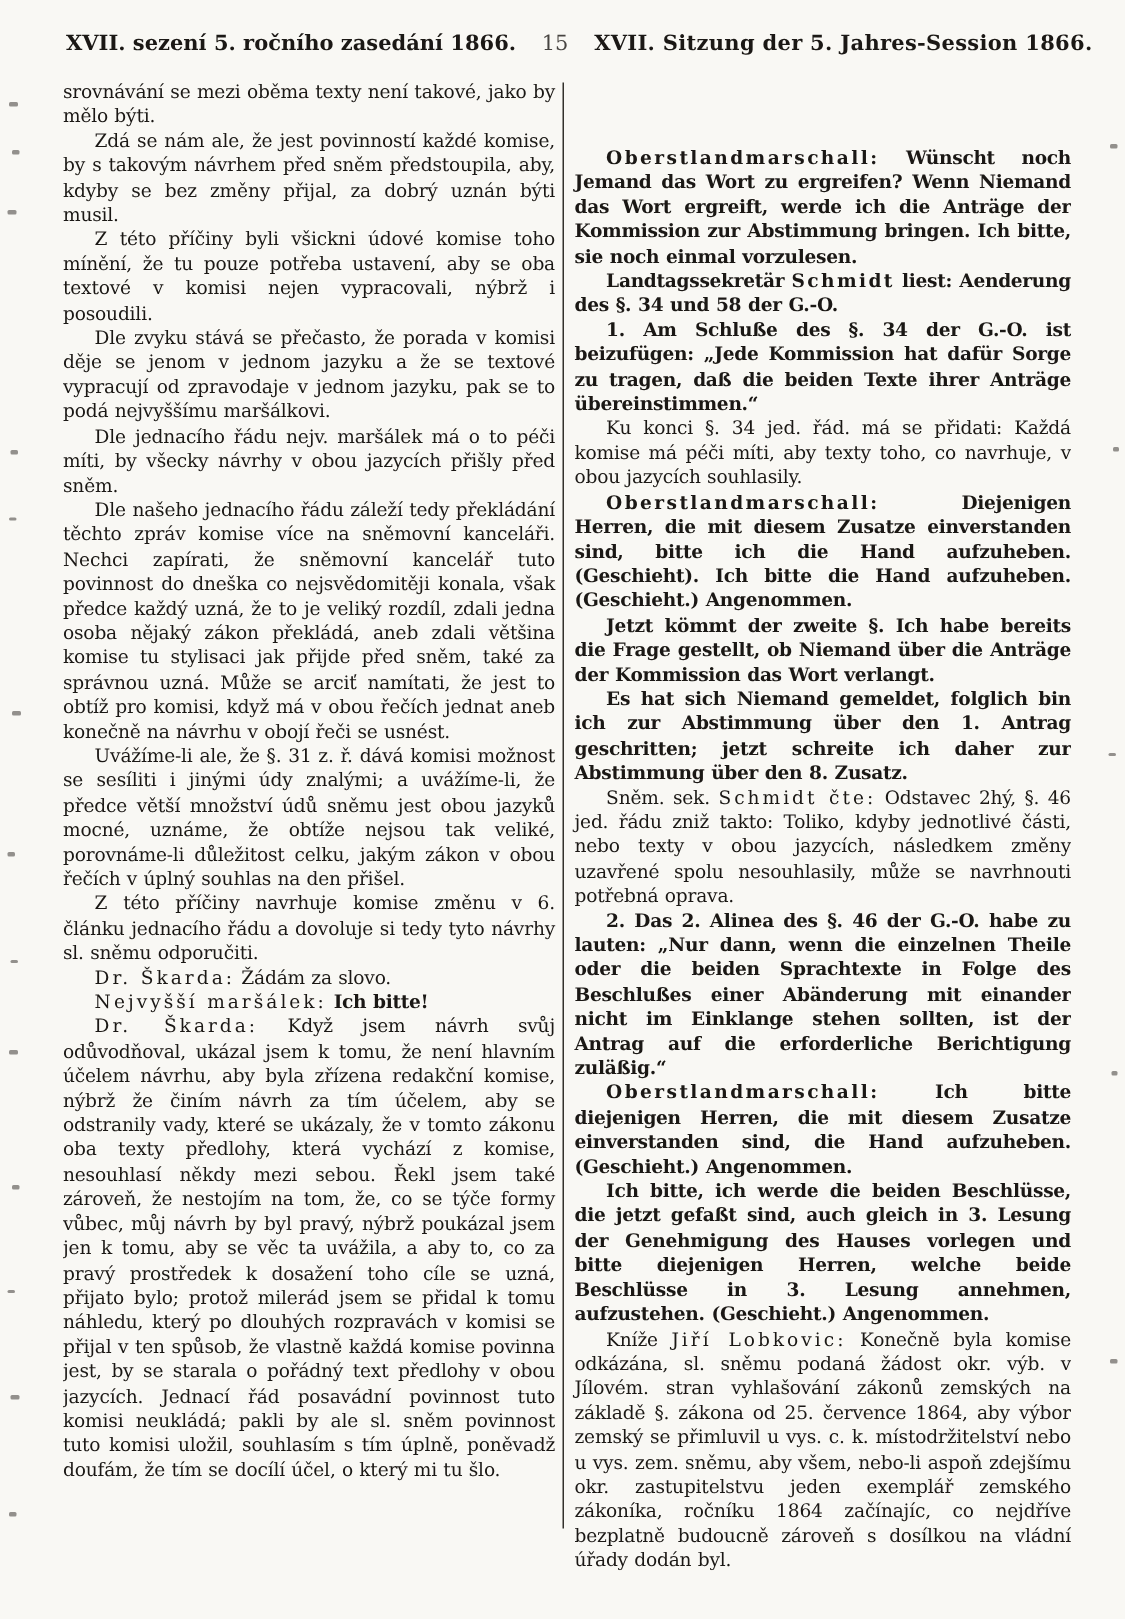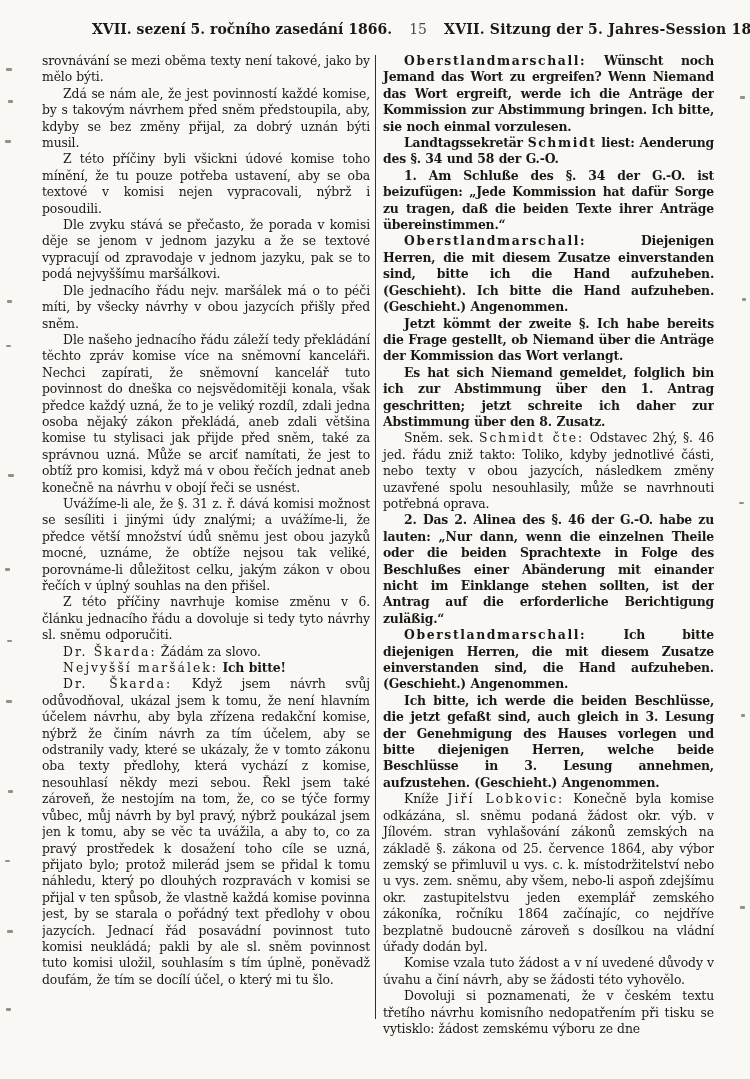--- a/index.html
+++ b/index.html
@@ -13,34 +13,34 @@
     width:750px;height:1079px;overflow:hidden;
     background:var(--paper);
     color:var(--ink);
     font-family:"DejaVu Serif","Liberation Serif",serif;
     position:relative;
   }
   .page{position:relative;width:750px;height:1079px;}
   .header{
     display:flex;align-items:flex-start;
     padding:21px 38px 10px 44px;
-    font-weight:700;font-size:14px;white-space:nowrap;margin-left:48px;
+    font-weight:700;font-size:14px;white-space:nowrap;
   }
   .h-left{flex:0 0 300px;text-align:center;}
   .h-num{flex:0 0 52px;text-align:center;opacity:.8;font-weight:400;}
   .h-right{flex:1;text-align:center;letter-spacing:.2px;}
   .columns{
     display:flex;align-items:stretch;
     padding:6px 36px 0 42px;
     height:1000px;overflow:hidden;
   }
   .col{overflow:hidden;}
   .col-left{width:333px;padding-right:5px;}
   .divider{width:1px;background:var(--divider);margin:2px 0 28px 0;}
-  .col-right{flex:1;padding-left:7px;}
+  .col-right{flex:1;padding-left:7px;margin-top:44px;}
   .para{
     margin:0;text-align:justify;
     font-size:12.4px;line-height:16.4px;
     text-indent:1.7em;letter-spacing:-0.12px;
     word-spacing:.4px;
   }
   .noindent{text-indent:0;}
   .fr{font-weight:700;letter-spacing:-0.2px;}     
   .sp{letter-spacing:2px;}                        
   .sp.fr{letter-spacing:1.6px;}
@@ -72,20 +72,21 @@
         <p class="para"><span>Z této příčiny navrhuje komise změnu v 6. článku jednacího řádu a dovoluje si tedy tyto návrhy sl. sněmu odporučiti.</span></p>
         <p class="para"><span class="sp">Dr. Škarda:</span><span> Žádám za slovo.</span></p>
         <p class="para"><span class="sp">Nejvyšší maršálek:</span><span class="fr"> Ich bitte!</span></p>
         <p class="para"><span class="sp">Dr. Škarda:</span><span> Když jsem návrh svůj odůvodňoval, ukázal jsem k tomu, že není hlavním účelem návrhu, aby byla zřízena redakční komise, nýbrž že činím návrh za tím účelem, aby se odstranily vady, které se ukázaly, že v tomto zákonu oba texty předlohy, která vychází z komise, nesouhlasí někdy mezi sebou. Řekl jsem také zároveň, že nestojím na tom, že, co se týče formy vůbec, můj návrh by byl pravý, nýbrž poukázal jsem jen k tomu, aby se věc ta uvážila, a aby to, co za pravý prostředek k dosažení toho cíle se uzná, přijato bylo; protož milerád jsem se přidal k tomu náhledu, který po dlouhých rozpravách v komisi se přijal v ten spůsob, že vlastně každá komise povinna jest, by se starala o pořádný text předlohy v obou jazycích. Jednací řád posavádní povinnost tuto komisi neukládá; pakli by ale sl. sněm povinnost tuto komisi uložil, souhlasím s tím úplně, poněvadž doufám, že tím se docílí účel, o který mi tu šlo.</span></p>
       </div>
     <div class="divider"></div>
     <div class="col col-right">
         <p class="para"><span class="sp fr">Oberstlandmarschall:</span><span class="fr"> Wünscht noch Jemand das Wort zu ergreifen? Wenn Niemand das Wort ergreift, werde ich die Anträge der Kommission zur Abstimmung bringen. Ich bitte, sie noch einmal vorzulesen.</span></p>
         <p class="para"><span class="fr">Landtagssekretär </span><span class="sp fr">Schmidt</span><span class="fr"> liest: Aenderung des §. 34 und 58 der G.-O.</span></p>
         <p class="para"><span class="fr">1. Am Schluße des §. 34 der G.-O. ist beizufügen: „Jede Kommission hat dafür Sorge zu tragen, daß die beiden Texte ihrer Anträge übereinstimmen.“</span></p>
+        <p class="para"><span>Ku konci §. 34 jed. řád. má se přidati: Každá komise má péči míti, aby texty toho, co navrhuje, v obou jazycích souhlasily.</span></p>
         <p class="para"><span class="sp fr">Oberstlandmarschall:</span><span class="fr"> Diejenigen Herren, die mit diesem Zusatze einverstanden sind, bitte ich die Hand aufzuheben. (Geschieht). Ich bitte die Hand aufzuheben. (Geschieht.) Angenommen.</span></p>
         <p class="para"><span class="fr">Jetzt kömmt der zweite §. Ich habe bereits die Frage gestellt, ob Niemand über die Anträge der Kommission das Wort verlangt.</span></p>
         <p class="para"><span class="fr">Es hat sich Niemand gemeldet, folglich bin ich zur Abstimmung über den 1. Antrag geschritten; jetzt schreite ich daher zur Abstimmung über den 8. Zusatz.</span></p>
         <p class="para"><span>Sněm. sek. </span><span class="sp">Schmidt čte:</span><span> Odstavec 2hý, §. 46 jed. řádu zniž takto: Toliko, kdyby jednotlivé části, nebo texty v obou jazycích, následkem změny uzavřené spolu nesouhlasily, může se navrhnouti potřebná oprava.</span></p>
         <p class="para"><span class="fr">2. Das 2. Alinea des §. 46 der G.-O. habe zu lauten: „Nur dann, wenn die einzelnen Theile oder die beiden Sprachtexte in Folge des Beschlußes einer Abänderung mit einander nicht im Einklange stehen sollten, ist der Antrag auf die erforderliche Berichtigung zuläßig.“</span></p>
         <p class="para"><span class="sp fr">Oberstlandmarschall:</span><span class="fr"> Ich bitte diejenigen Herren, die mit diesem Zusatze einverstanden sind, die Hand aufzuheben. (Geschieht.) Angenommen.</span></p>
         <p class="para"><span class="fr">Ich bitte, ich werde die beiden Beschlüsse, die jetzt gefaßt sind, auch gleich in 3. Lesung der Genehmigung des Hauses vorlegen und bitte diejenigen Herren, welche beide Beschlüsse in 3. Lesung annehmen, aufzustehen. (Geschieht.) Angenommen.</span></p>
         <p class="para"><span>Kníže </span><span class="sp">Jiří Lobkovic:</span><span> Konečně byla komise odkázána, sl. sněmu podaná žádost okr. výb. v Jílovém. stran vyhlašování zákonů zemských na základě §. zákona od 25. července 1864, aby výbor zemský se přimluvil u vys. c. k. místodržitelství nebo u vys. zem. sněmu, aby všem, nebo-li aspoň zdejšímu okr. zastupitelstvu jeden exemplář zemského zákoníka, ročníku 1864 začínajíc, co nejdříve bezplatně budoucně zároveň s dosílkou na vládní úřady dodán byl.</span></p>
         <p class="para"><span>Komise vzala tuto žádost a v ní uvedené důvody v úvahu a činí návrh, aby se žádosti této vyhovělo.</span></p>
         <p class="para"><span>Dovoluji si poznamenati, že v českém textu třetího návrhu komisního nedopatřením při tisku se vytisklo: žádost zemskému výboru ze dne</span></p>

